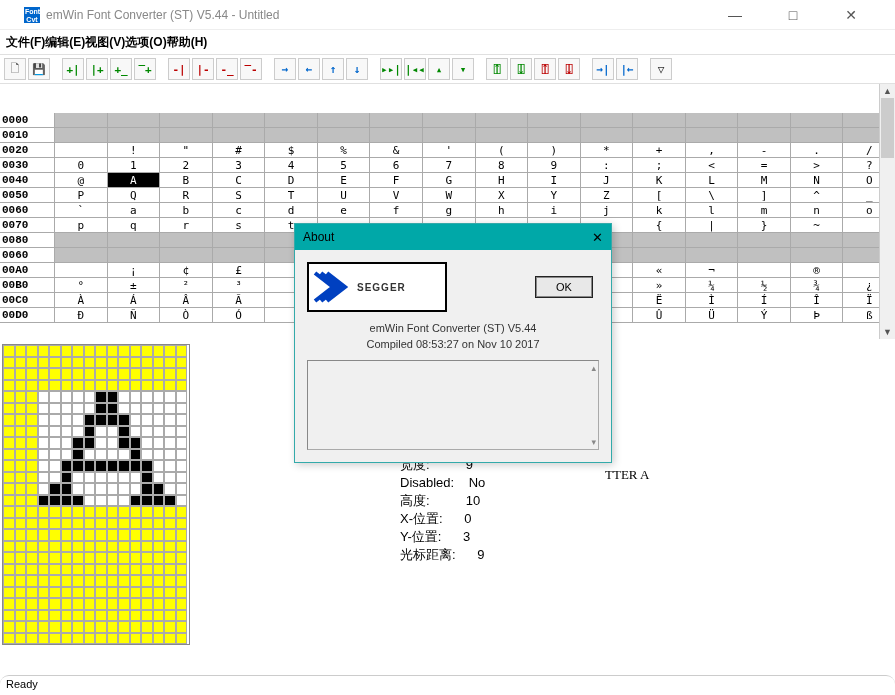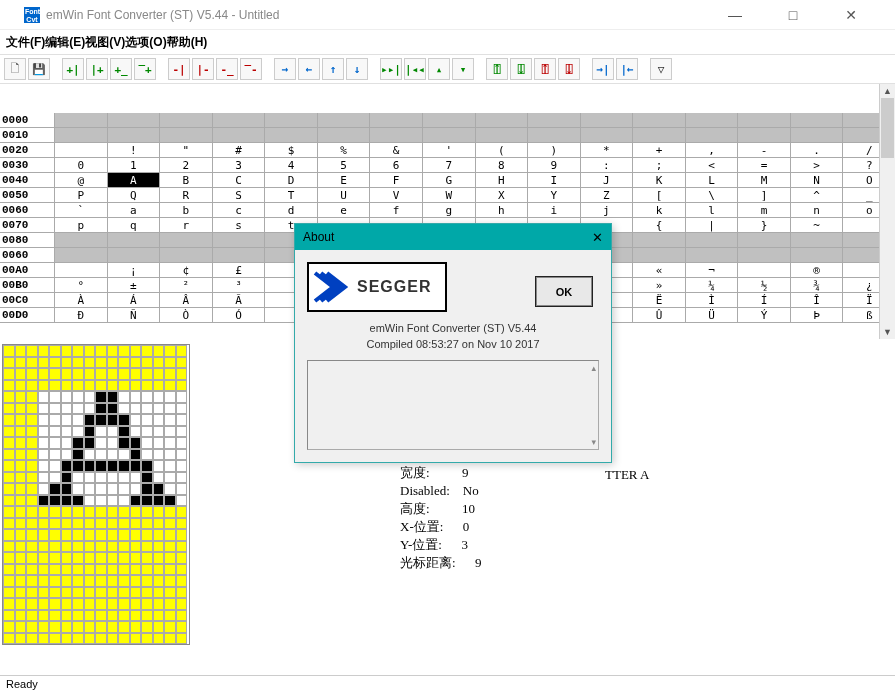--- a/index.html
+++ b/index.html
@@ -33,35 +33,35 @@
 .vscroll { position: absolute; right: 0; top: 0; width: 16px; height: 255px; background: #f0f0f0; border-left: 1px solid #ccc; }
 .vscroll .thumb { position: absolute; top: 14px; left: 1px; right: 1px; height: 60px; background: #ccc; }
 .vscroll .arr { position: absolute; left: 0; right: 0; height: 14px; text-align: center; font-size: 9px; line-height: 14px; color: #555; }
 
 .editor { position: absolute; top: 260px; left: 2px; width: 188px; height: 300px; }
 .pxgrid { display: grid; grid-template-columns: repeat(16, 11.5px); grid-auto-rows: 11.5px; gap: 0; border: 1px solid #888; }
 .px { border: 0.5px solid #aaa; background: #ff0; }
 .px.on { background: #000; }
 .px.bg { background: #fff; }
 
-.props { position: absolute; top: 380px; left: 400px; font-family: Liberation Serif, serif; font-size: 13px; line-height: 18px; white-space: pre; }
-
-.statusbar { position: absolute; bottom: 0; left: 0; right: 0; height: 20px; border-top: 1px solid #ccc; padding: 2px 6px; font-size: 11px; }
+.props { position: absolute; top: 372px; left: 400px; font-family: Liberation Sans, sans-serif; font-size: 13px; line-height: 18px; white-space: pre; }
+
+.statusbar { position: absolute; bottom: 0; left: 0; right: 0; height: 20px; border-top: 1px solid #ccc; padding: 2px 6px; font-size: 11px; border-radius: 9px; }
 
 .about { position: absolute; top: 223px; left: 294px; width: 318px; background: #f0f0f0; border: 1px solid #3aa; box-shadow: 2px 2px 8px rgba(0,0,0,0.2); }
 .about-title { background: #00a8a8; color: #000; height: 26px; display: flex; align-items: center; justify-content: space-between; padding: 0 8px; font-size: 12px; }
 .about-title .close { color: #000; font-size: 13px; }
 .about-body { padding: 12px; font-size: 11px; color: #333; }
 .logo { border: 2px solid #000; width: 140px; height: 50px; display: flex; align-items: center; padding: 4px; margin-bottom: 10px; background: #fff; }
 .logo svg { width: 40px; height: 36px; }
-.logo-text { font-weight: bold; font-size: 16px; font-family: Arial; margin-left: 4px; letter-spacing: 1px; }
+.logo-text { font-weight: bold; font-size: 10px; font-family: Arial; margin-left: 4px; letter-spacing: 1px; }
 .about-line { margin: 4px 0; text-align: center; }
 .about-inset { border: 1px solid #aaa; border-top-color: #888; border-left-color: #888; background: #f0f0f0; height: 90px; margin-top: 10px; padding: 20px 10px; text-align: center; font-size: 10.5px; position: relative; overflow:hidden;}
 .about-inset .sarr { position: absolute; right: 2px; font-size: 9px; color: #888; }
-.okbtn { position: absolute; top: 52px; right: 18px; width: 58px; height: 31px; border: 1px solid #222; background: #e8e8e8; font-size: 11px; box-shadow: 0 0 0 1px #888 inset; font-weight: bold; }
+.okbtn { position: absolute; top: 52px; right: 18px; width: 58px; height: 22px; border: 1px solid #222; background: #e8e8e8; font-size: 11px; box-shadow: 0 0 0 1px #888 inset; }
 
 .hidden-text { position: absolute; top: 383px; left: 605px; font-family: Liberation Serif, serif; font-size: 13px; }
 </style>
 </head>
 <body>
 
 <div class="titlebar">
   <div class="app-icon">Font<br>Cvt</div>
   <div class="title">emWin Font Converter (ST) V5.44 - Untitled</div>
   <div class="winbtns">

